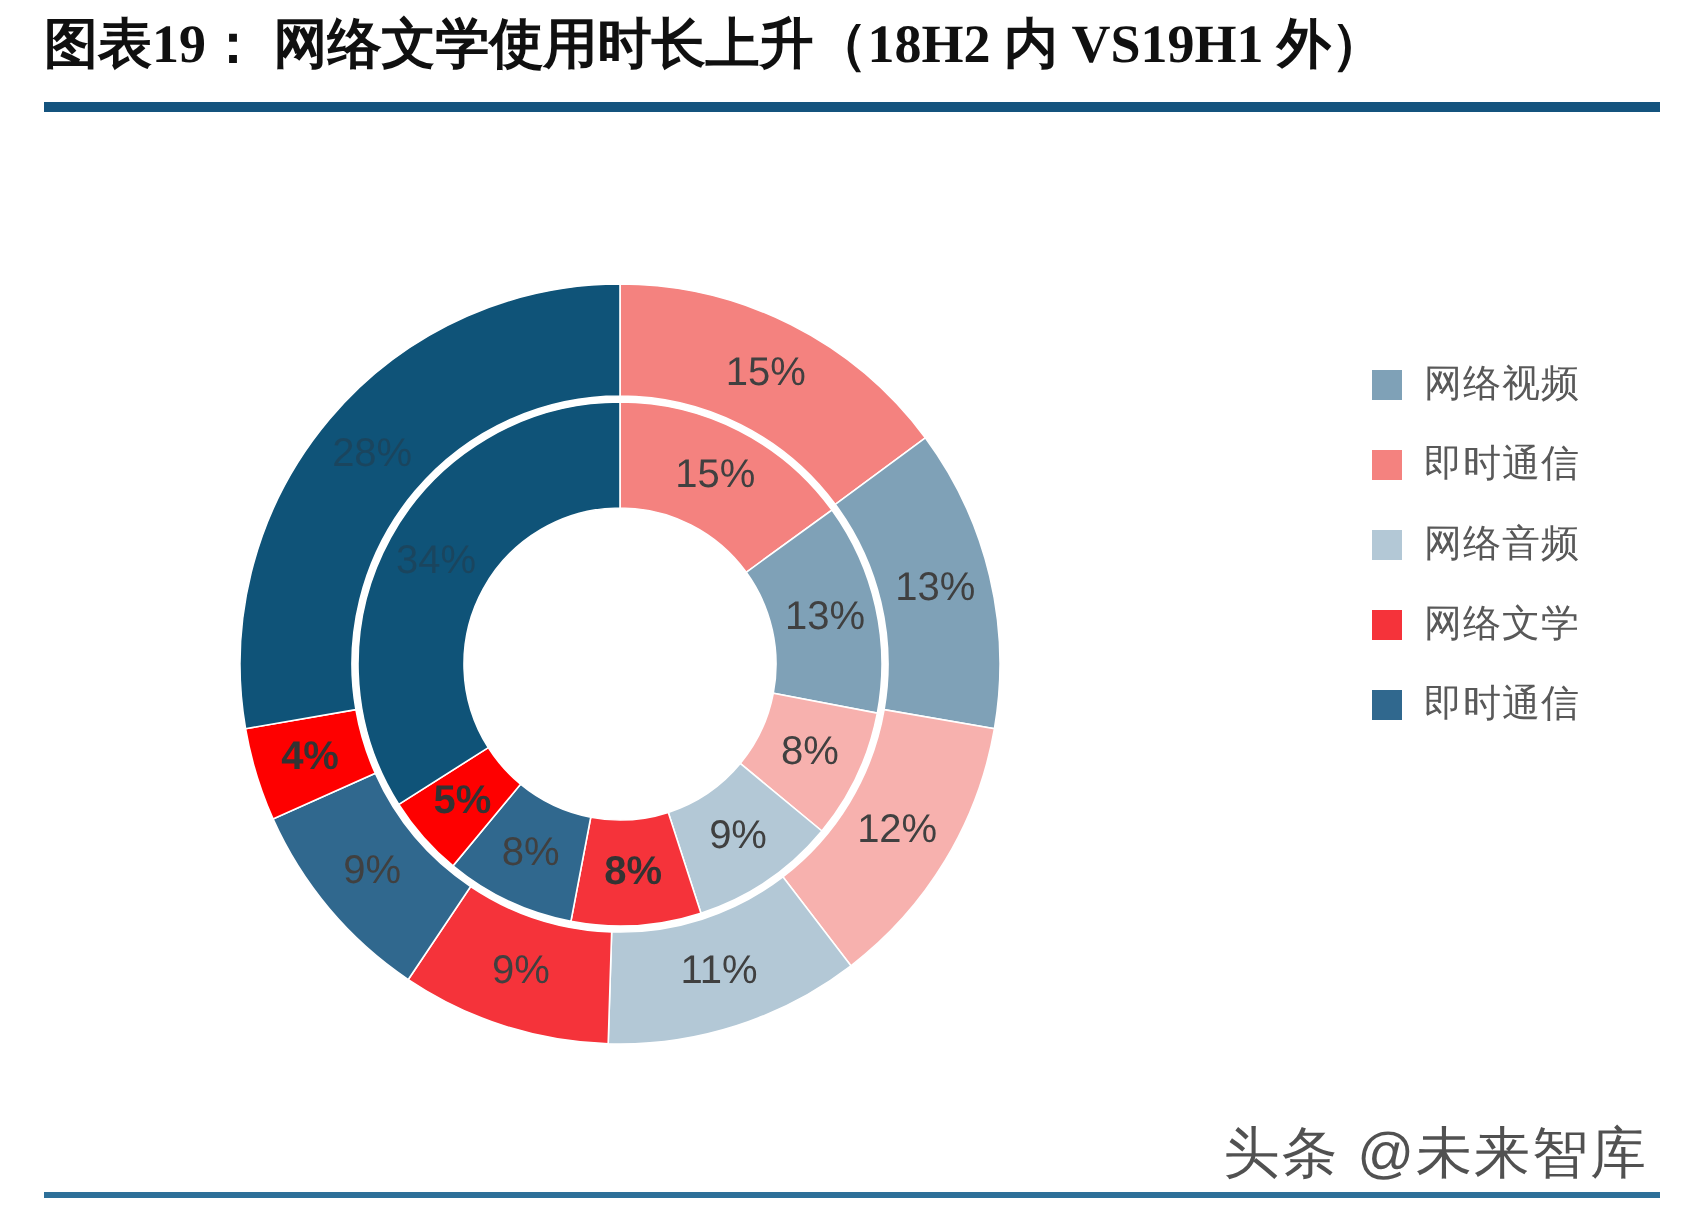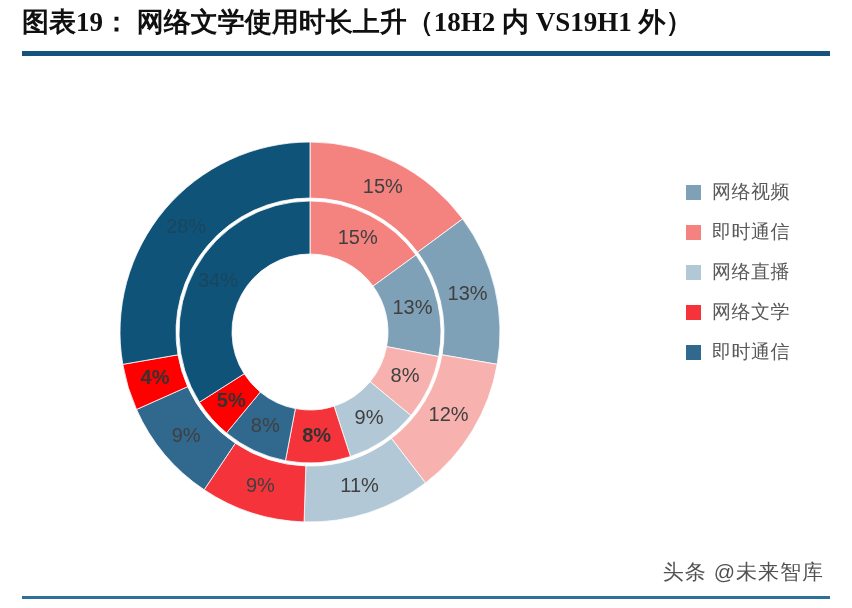--- a/index.html
+++ b/index.html
@@ -48,21 +48,21 @@
     left: 22px;
     top: 596px;
     width: 808px;
     height: 3px;
     background: #2E7099;
   }
   #watermark {
     position: absolute;
     right: 28px;
     top: 558px;
-    font-size: 21px;
+    font-size: 28px;
     color: #3a3a3a;
     letter-spacing: 1px;
     opacity: .88;
     white-space: nowrap;
   }
 
   
   #plot-area {
     position: absolute;
     left: 100px;
@@ -171,21 +171,21 @@
   <div class="legend-item">
     <span class="legend-swatch" style="background: rgb(127, 161, 183);"></span>
     <span class="legend-label">网络视频</span>
   </div>
   <div class="legend-item">
     <span class="legend-swatch" style="background: rgb(244, 130, 127);"></span>
     <span class="legend-label">即时通信</span>
   </div>
   <div class="legend-item">
     <span class="legend-swatch" style="background: rgb(179, 200, 214);"></span>
-    <span class="legend-label">网络直播</span>
+    <span class="legend-label">网络音频</span>
   </div>
   <div class="legend-item">
     <span class="legend-swatch" style="background: rgb(245, 51, 58);"></span>
     <span class="legend-label">网络文学</span>
   </div>
   <div class="legend-item">
     <span class="legend-swatch" style="background: rgb(48, 104, 142);"></span>
     <span class="legend-label">即时通信</span>
   </div>
 </div>

